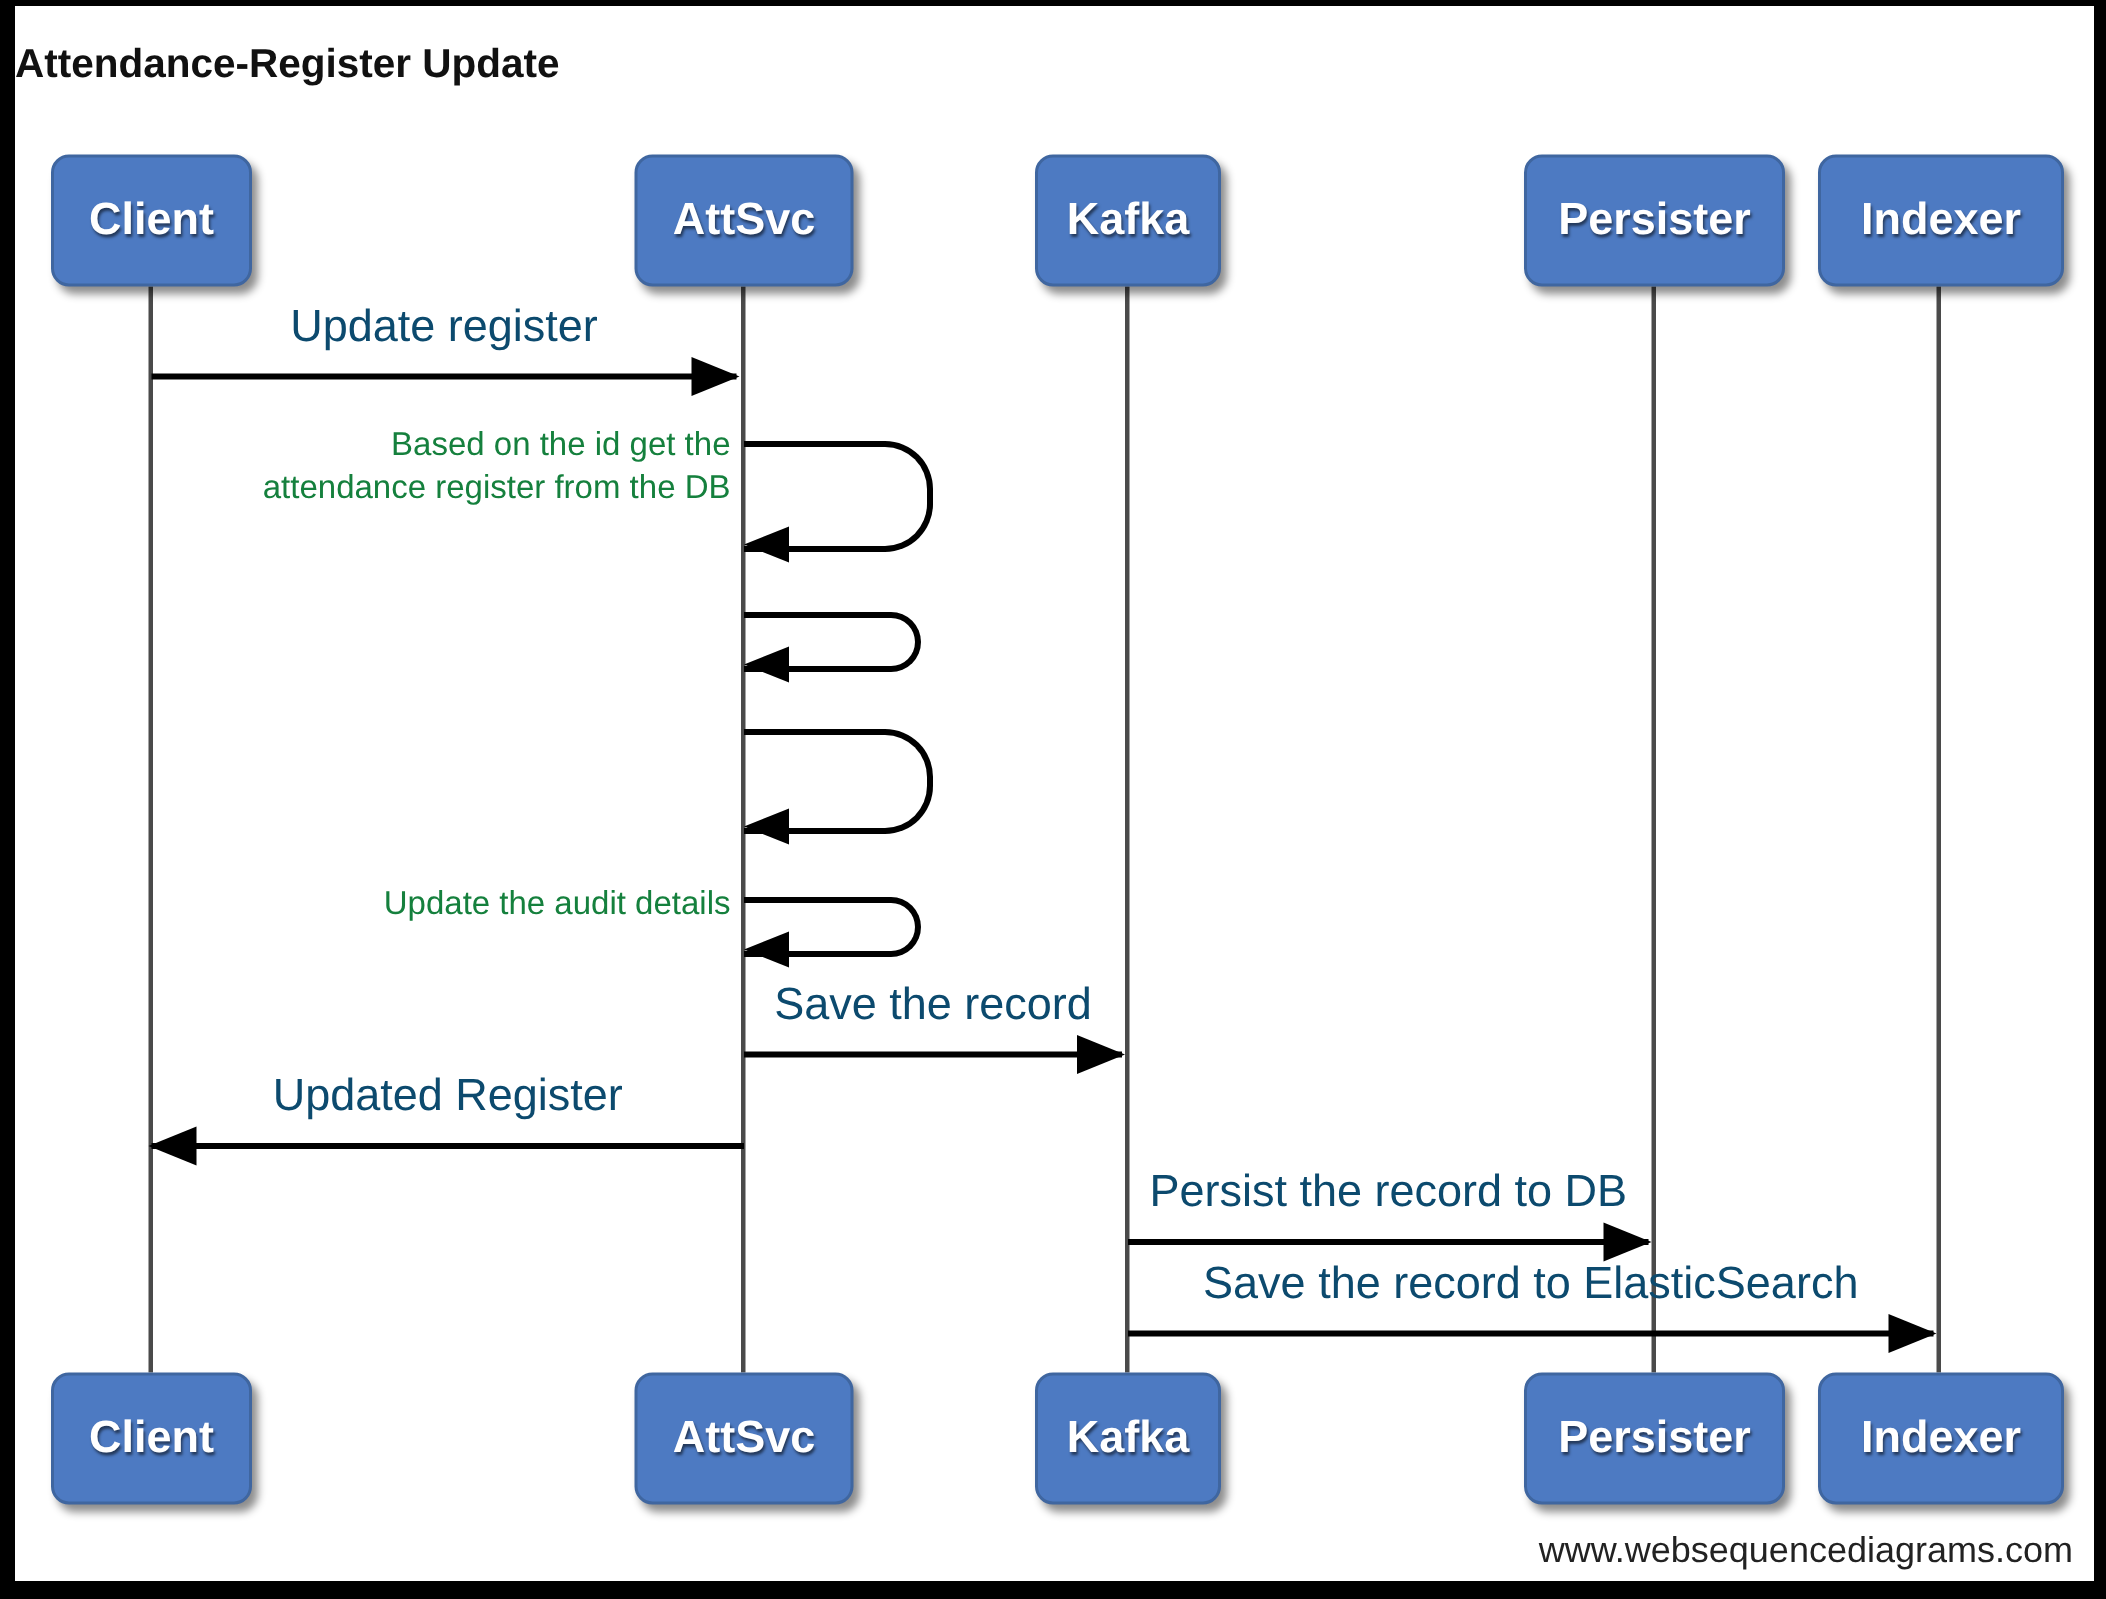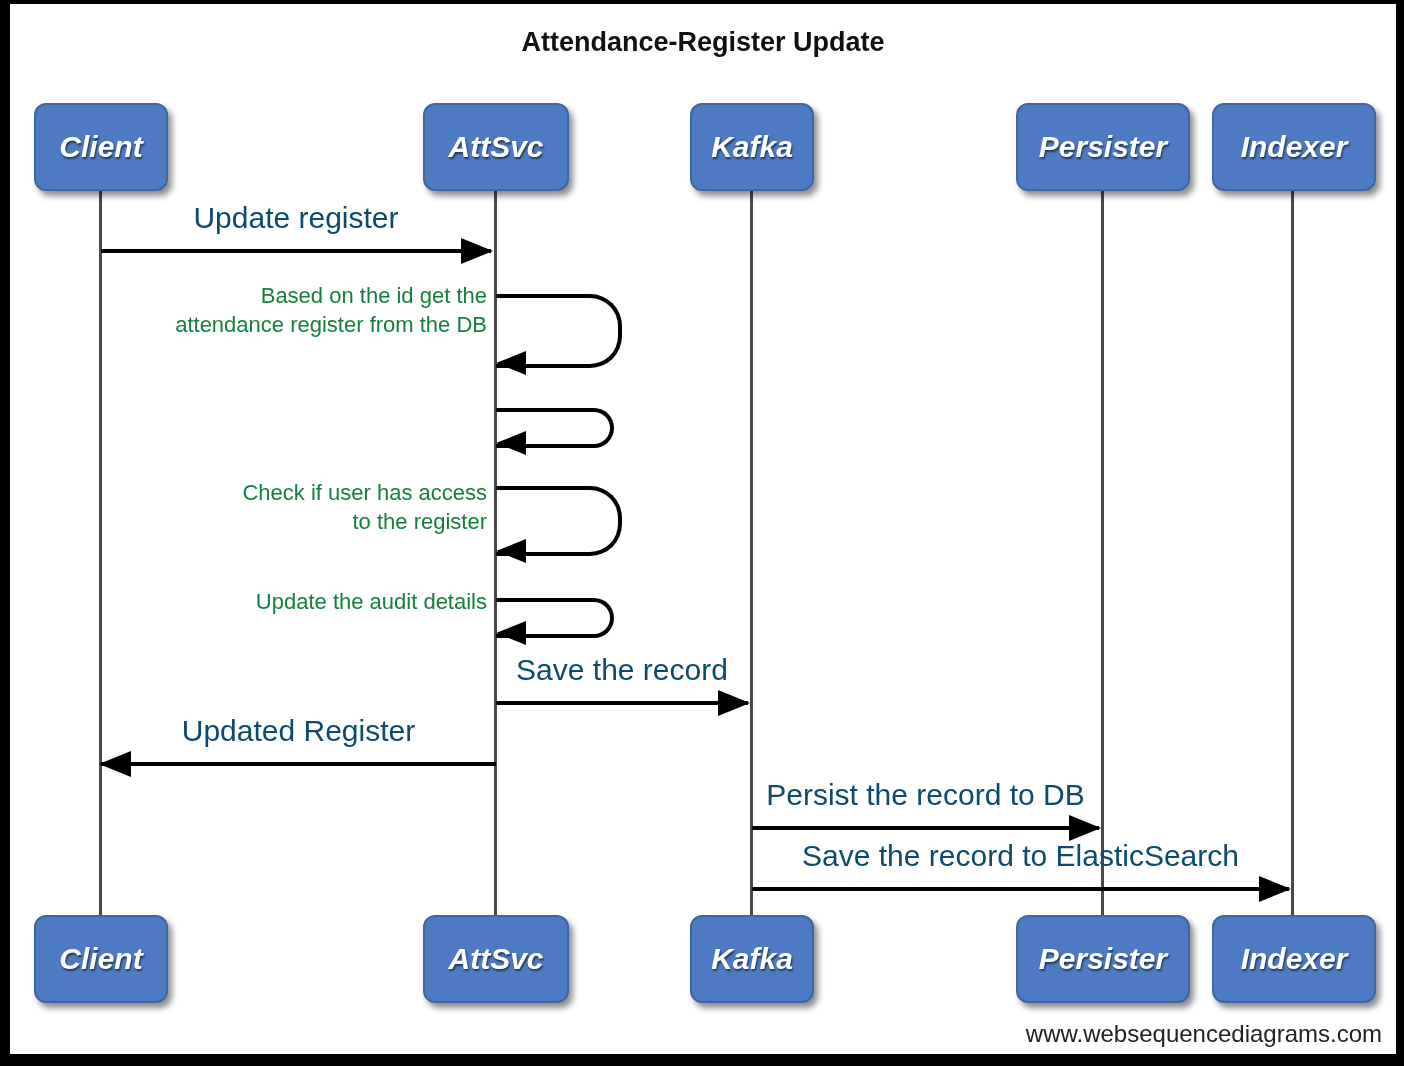--- a/index.html
+++ b/index.html
@@ -8,28 +8,27 @@
     background:#000;
     font-family:"Liberation Sans","DejaVu Sans",sans-serif;
     overflow:hidden;
   }
   .canvas {
     position:absolute; left:10px; top:4px; right:8px; bottom:12px;
     background:#ffffff;
   }
   .title {
     position:absolute; left:0; right:0; top:23px;
-    text-align:center; font-size:27px; font-weight:bold; color:#111;
+    font-size:27px; font-weight:bold; color:#111;
   }
   .actor {
     position:absolute; height:88px; box-sizing:border-box;
     background:#4d7ac2; border:2px solid #3f66a0; border-radius:12px;
     display:flex; align-items:center; justify-content:center;
     box-shadow:4px 5px 6px rgba(0,0,0,0.45);
-    font-style:italic;
   }
   .actor span {
     color:#fff; font-size:30px; font-weight:bold;
     text-shadow:1px 2px 2px rgba(0,0,0,0.55);
   }
   .actor.top { top:99px; }
   .actor.bot { top:911px; }
   .lifeline {
     position:absolute; top:187px; height:724px; width:3px; background:#4a4a4a;
   }
@@ -118,22 +117,20 @@
   <div class="self-lbl" style="left:77px; width:400px; top:277px;">Based on the id get the
 attendance register from the DB</div>
   <div class="self-loop" style="left:486px; top:290px; width:126px; height:74px; border-radius:0 32px 32px 0;">
     <div class="head"></div>
   </div>
 
   <div class="self-loop" style="left:486px; top:404px; width:118px; height:40px; border-radius:0 20px 20px 0;">
     <div class="head"></div>
   </div>
 
-  <div class="self-lbl" style="left:77px; width:400px; top:474px;">Check if user has access
-to the register</div>
   <div class="self-loop" style="left:486px; top:482px; width:126px; height:70px; border-radius:0 32px 32px 0;">
     <div class="head"></div>
   </div>
 
   <div class="self-lbl" style="left:77px; width:400px; top:583px;">Update the audit details</div>
   <div class="self-loop" style="left:486px; top:594px; width:118px; height:40px; border-radius:0 20px 20px 0;">
     <div class="head"></div>
   </div>
 
   <div class="msg" style="left:486px; top:663px; width:252px; height:38px;">

